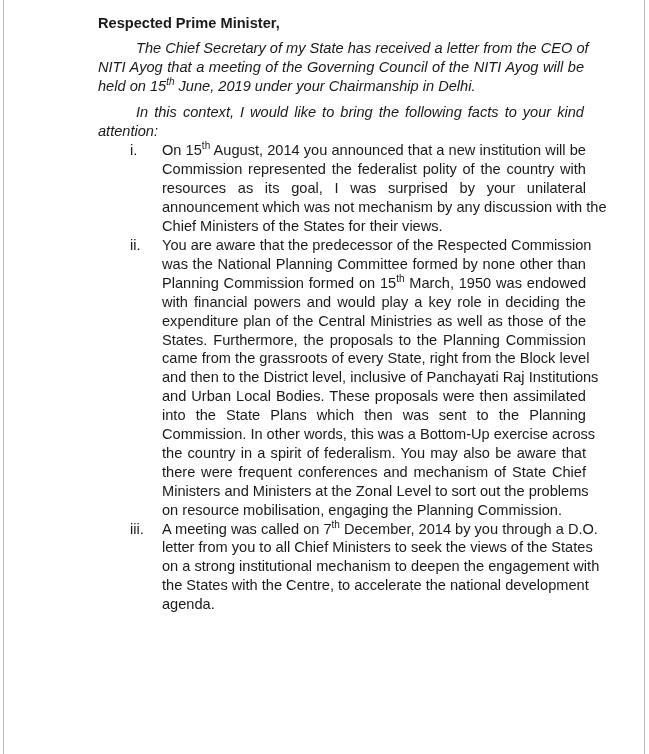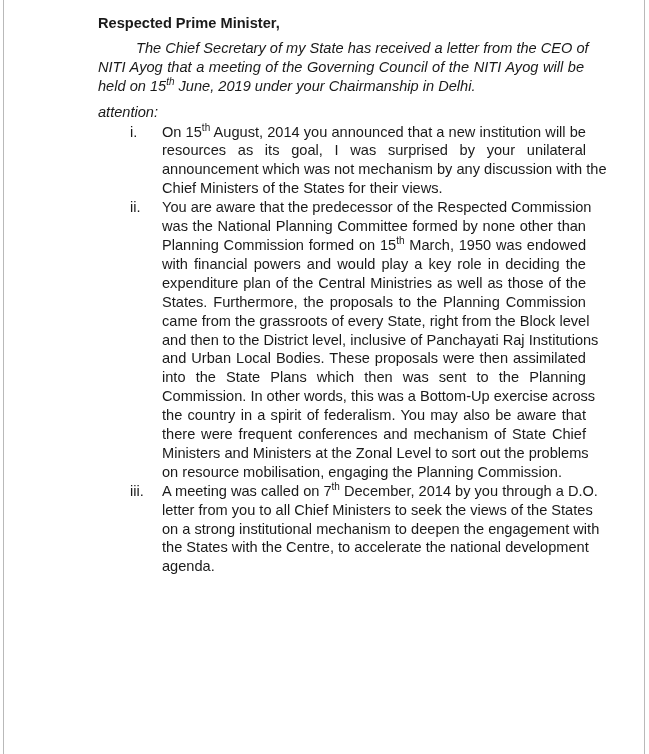--- a/index.html
+++ b/index.html
@@ -28,27 +28,29 @@
 
 <div class="doc">
   <p class="salutation">Respected Prime Minister,</p>
 
   <div class="para" id="p0" style="text-indent: 0px;">
       <span class="line" style="padding-left: 38px;">The Chief Secretary of my State has received a letter from the CEO of</span>
       <span class="line">NITI Ayog that a meeting of the Governing Council of the NITI Ayog will be</span>
       <span class="line end">held on 15<sup>th</sup> June, 2019 under your Chairmanship in Delhi.</span>
     </div>
   <div class="para last" id="p1" style="text-indent: 0px;">
+      <span class="line" style="padding-left: 38px;">In this context, I would like to bring the following facts to your kind</span>
       <span class="line end">attention:</span>
     </div>
 
   <ol class="list" id="list">
       <li class="item">
         <span class="marker">i.</span>
         <span class="line">On 15<sup>th</sup> August, 2014 you announced that a new institution will be</span>
+        <span class="line">Commission represented the federalist polity of the country with</span>
         <span class="line">resources as its goal, I was surprised by your unilateral</span>
         <span class="line">announcement which was not mechanism by any discussion with the</span>
         <span class="line end">Chief Ministers of the States for their views.</span>
       </li>
       <li class="item">
         <span class="marker">ii.</span>
         <span class="line">You are aware that the predecessor of the Respected Commission</span>
         <span class="line">was the National Planning Committee formed by none other than</span>
         <span class="line">Planning Commission formed on 15<sup>th</sup> March, 1950 was endowed</span>
         <span class="line">with financial powers and would play a key role in deciding the</span>

